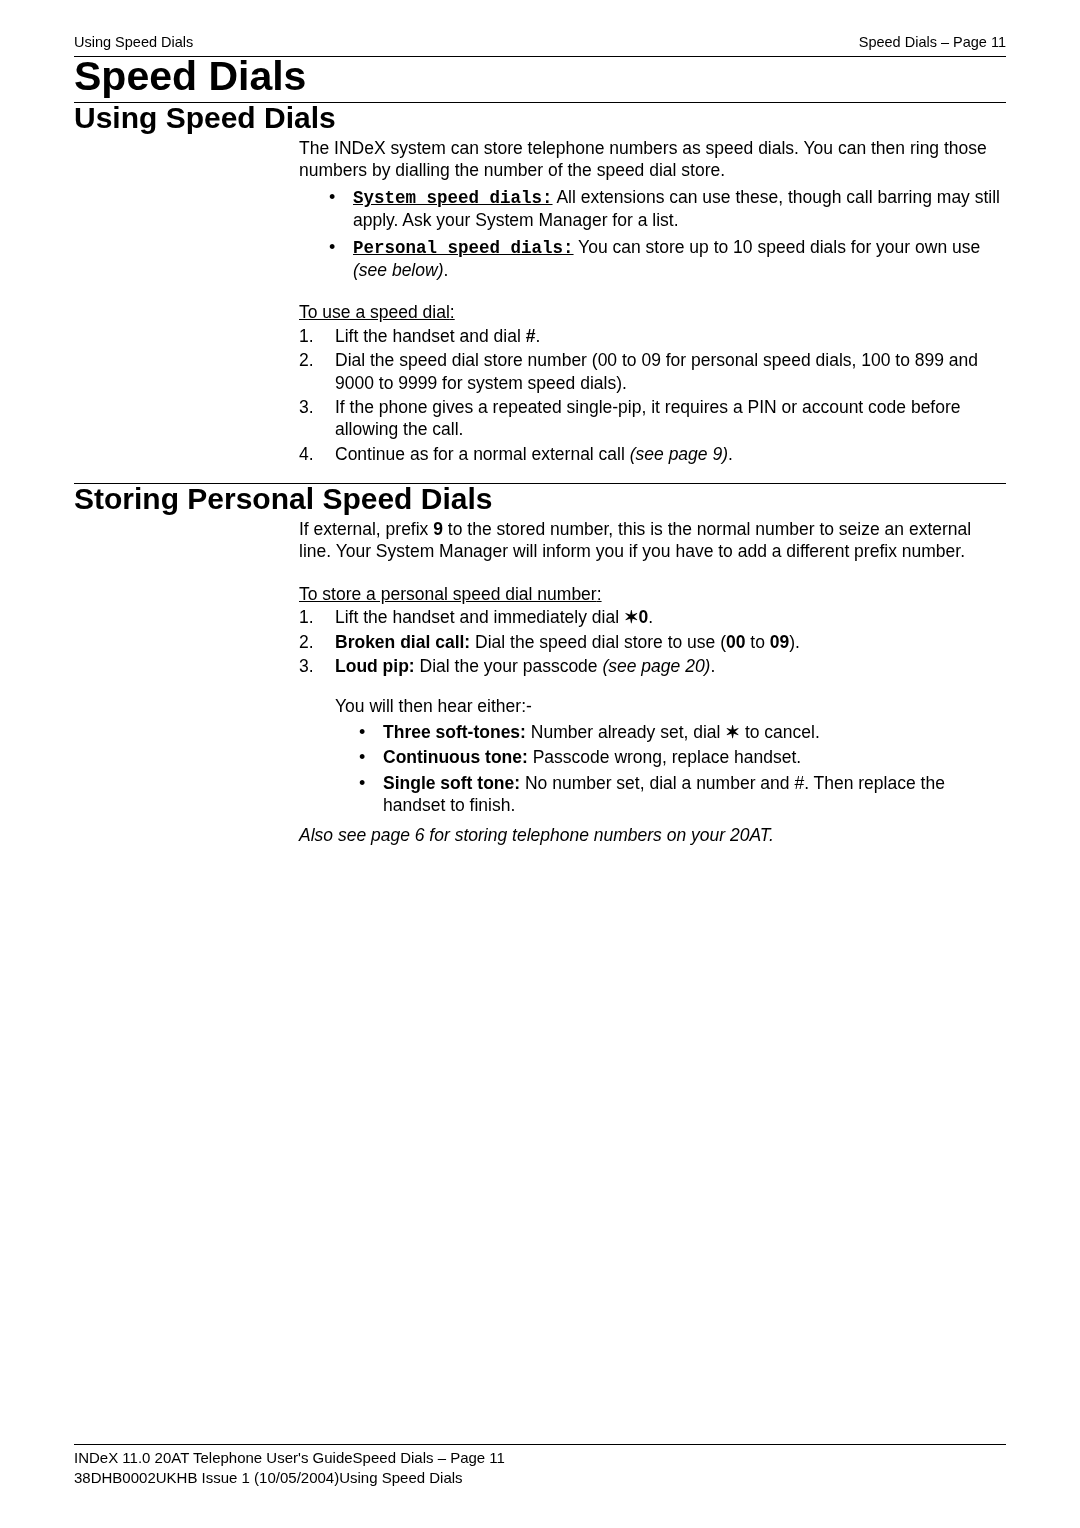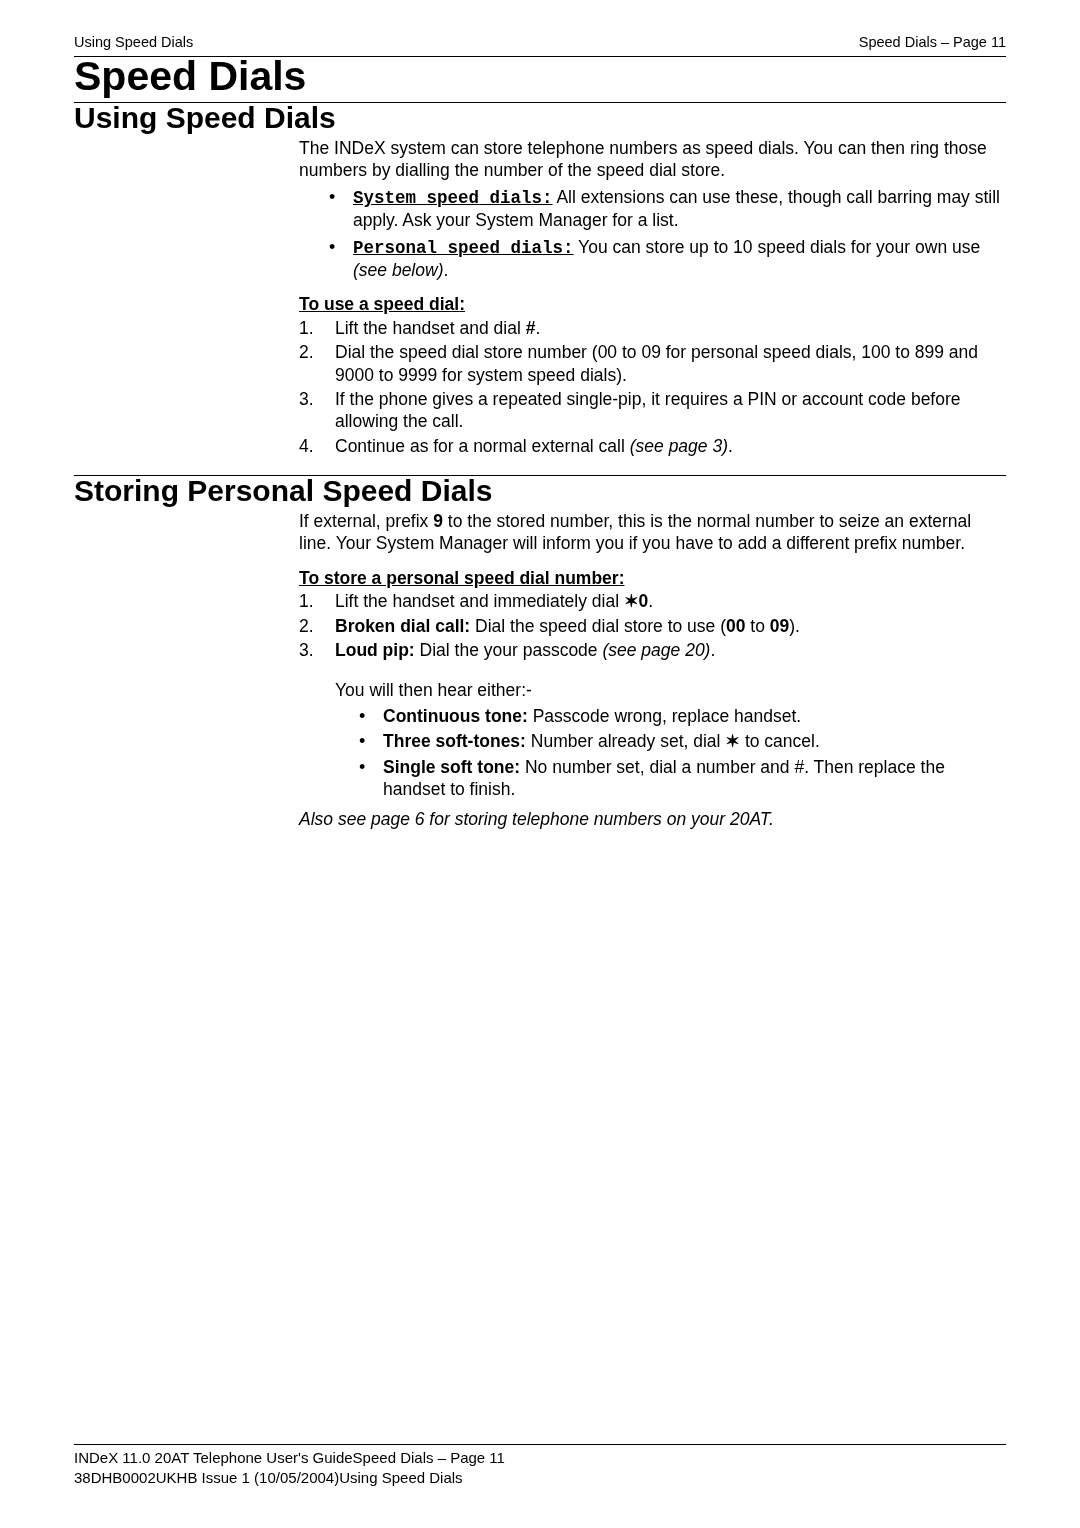--- a/index.html
+++ b/index.html
@@ -75,23 +75,23 @@
       margin-bottom: 3px;
     }
     ul.inner-bullets > li::before {
       content: "\2022";
       position: absolute;
       left: 0;
       top: 0;
       font-size: 18px;
     }
     .subhead {
-      font-weight: bold;
+      font-weight: normal;
       text-decoration: underline;
-      margin-top: 12px;
+      margin-top: 20px;
       margin-bottom: 1px;
     }
     .colon { text-decoration: none; }
     ol.numlist {
       list-style: none;
       padding-left: 0;
       margin-bottom: 8px;
     }
     ol.numlist > li {
       position: relative;
@@ -149,37 +149,37 @@
     <li>
       <span class="bold underline">Personal speed dials:</span><span> You can store up to 10 speed dials for your own use </span><span class="italic">(see below)</span><span>.</span>
     </li>
   </ul>
 
   <p class="subhead"><span>To use a speed dial</span><span class="colon">:</span></p>
   <ol class="numlist">
     <li><span class="num">1.</span><span>Lift the handset and dial </span><span class="bold">#</span><span>.</span></li>
     <li><span class="num">2.</span><span>Dial the speed dial store number (00 to 09 for personal speed dials, 100 to 899 and 9000 to 9999 for system speed dials).</span></li>
     <li><span class="num">3.</span><span>If the phone gives a repeated single-pip, it requires a PIN or account code before allowing the call.</span></li>
-    <li><span class="num">4.</span><span>Continue as for a normal external call </span><span class="italic">(see page 3)</span><span>.</span></li>
+    <li><span class="num">4.</span><span>Continue as for a normal external call </span><span class="italic">(see page 9)</span><span>.</span></li>
   </ol>
 </div>
 
 <hr class="section-rule section-sep">
 <h2 class="section-title">Storing Personal Speed Dials</h2>
 <div class="indented">
   <p class="para"><span>If external, prefix </span><span class="bold">9</span><span> to the stored number, this is the normal number to seize an external line. Your System Manager will inform you if you have to add a different prefix number.</span></p>
   <p class="subhead"><span>To store a personal speed dial number</span><span class="colon">:</span></p>
   <ol class="numlist">
     <li><span class="num">1.</span><span>Lift the handset and immediately dial </span><span class="bold">✶</span><span class="bold">0</span><span>.</span></li>
     <li><span class="num">2.</span><span class="bold">Broken dial call:</span><span> Dial the speed dial store to use (</span><span class="bold">00</span><span> to </span><span class="bold">09</span><span>).</span></li>
     <li><span class="num">3.</span><span class="bold">Loud pip:</span><span> Dial the your passcode </span><span class="italic">(see page 20)</span><span>.</span>
       <div class="after-bullet-text">You will then hear either:-</div>
       <ul class="inner-bullets">
+        <li><span class="bold">Three soft-tones:</span><span> Number already set, dial </span><span class="bold">✶</span><span> to cancel.</span></li>
         <li><span class="bold">Continuous tone:</span><span> Passcode wrong, replace handset.</span></li>
-        <li><span class="bold">Three soft-tones:</span><span> Number already set, dial </span><span class="bold">✶</span><span> to cancel.</span></li>
         <li><span class="bold">Single soft tone:</span><span> No number set, dial a number and #. Then replace the handset to finish.</span></li>
       </ul>
     </li>
   </ol>
   <p class="italic">Also see page 6 for storing telephone numbers on your 20AT.</p>
 </div>
 
 <div class="footer">
   <hr class="footer-rule">
   <div class="footer-row">

